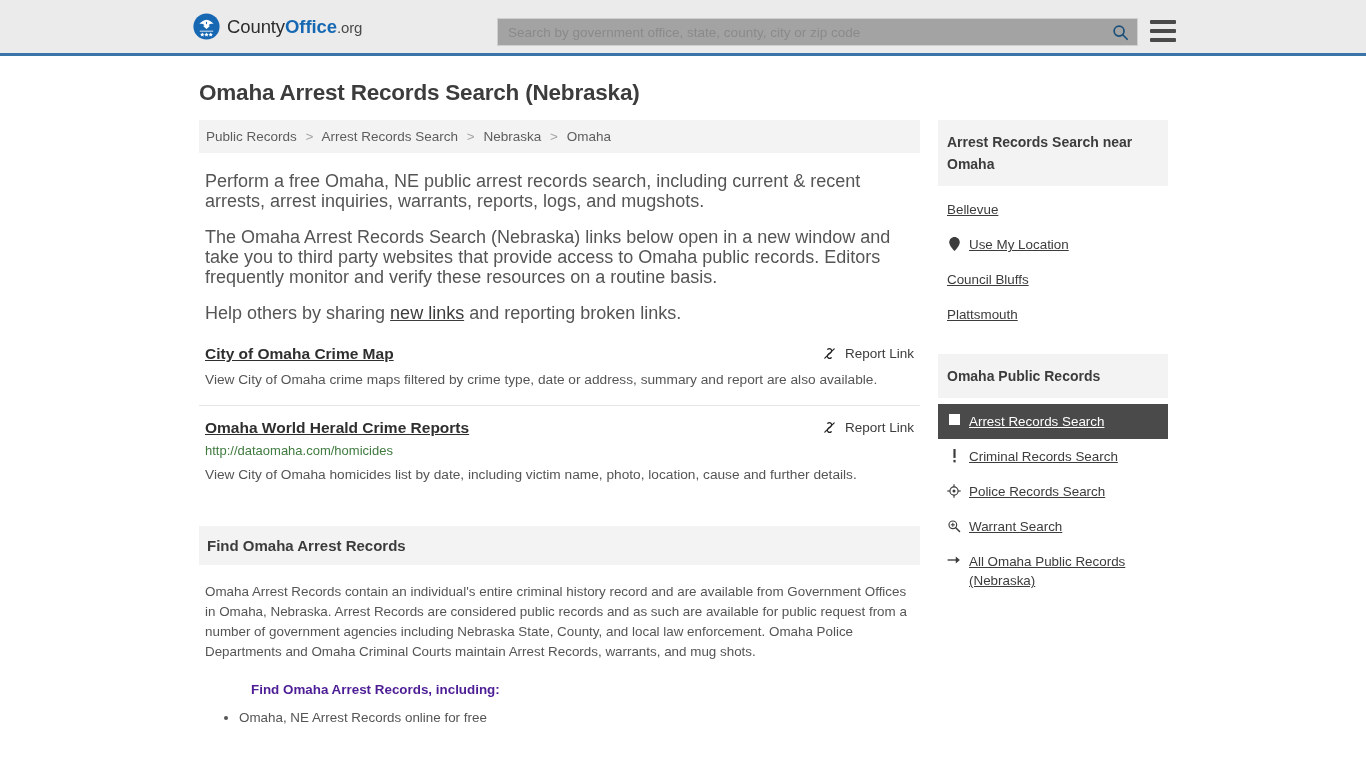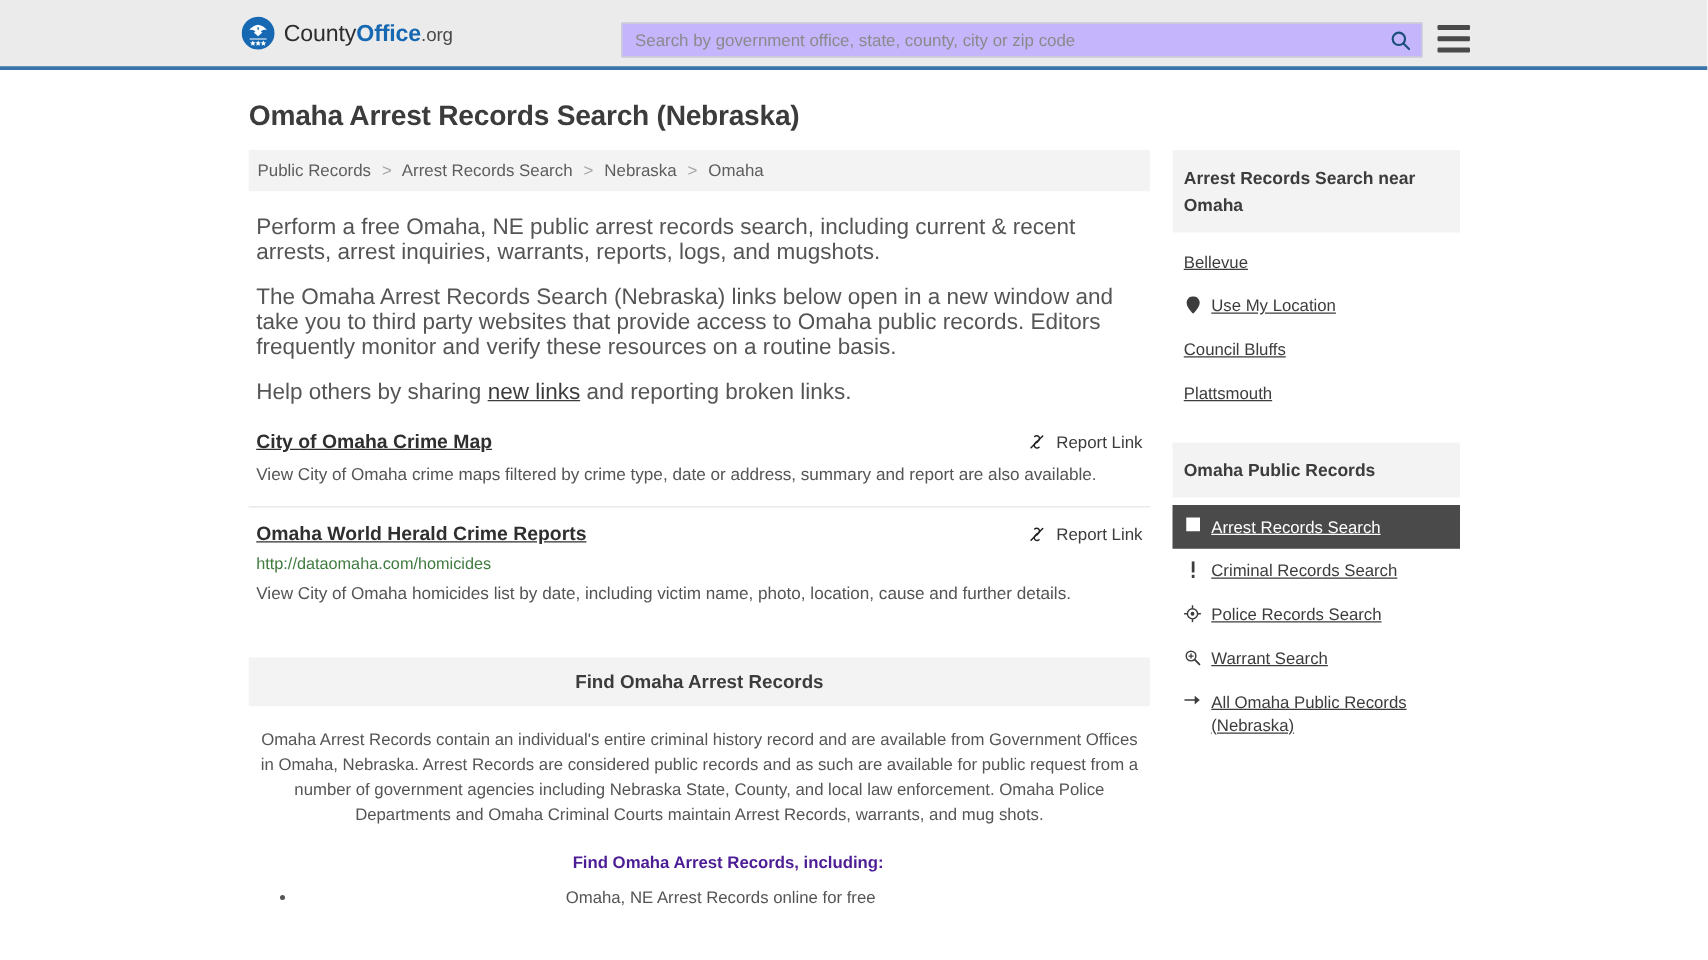--- a/index.html
+++ b/index.html
@@ -38,21 +38,21 @@
   .brand-text .b-county { color: #2d2d2d; }
   .brand-text .b-office { color: #1668b3; font-weight: bold; }
   .brand-text .b-org { color: #4a4a4a; font-size: 15px; }
 
   .search-wrap {
     position: absolute;
     left: 497px;
     top: 18px;
     width: 641px;
     height: 28px;
-    background: #c4b5fd;
+    background: #a3a3a3;
     border: 1px solid #cfcfcf;
     display: flex;
     align-items: center;
     gap: 20px;
   }
   .search-input {
     flex: 1;
     border: none;
     outline: none;
     height: 100%;
@@ -180,21 +180,21 @@
     text-decoration: none;
   }
   .result-desc {
     margin-top: 4px;
     font-size: 13.7px;
     line-height: 25px;
     color: #555555;
   }
 
   
-  .panel { margin-top: 26px; text-align: center; }
+  .panel { margin-top: 26px; }
   .panel-head {
     background: #f3f3f3;
     padding: 11px 8px;
     font-size: 15px;
     font-weight: bold;
     color: #3c3c3c;
   }
   .panel-body { padding: 0 6px; }
   .panel-body p {
     margin: 17px 0 0 0;

